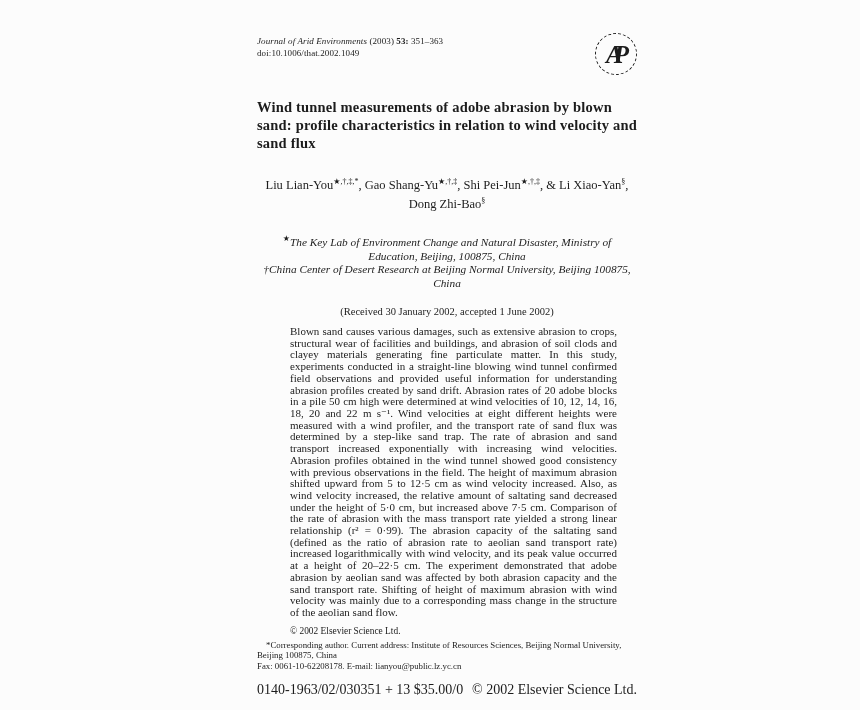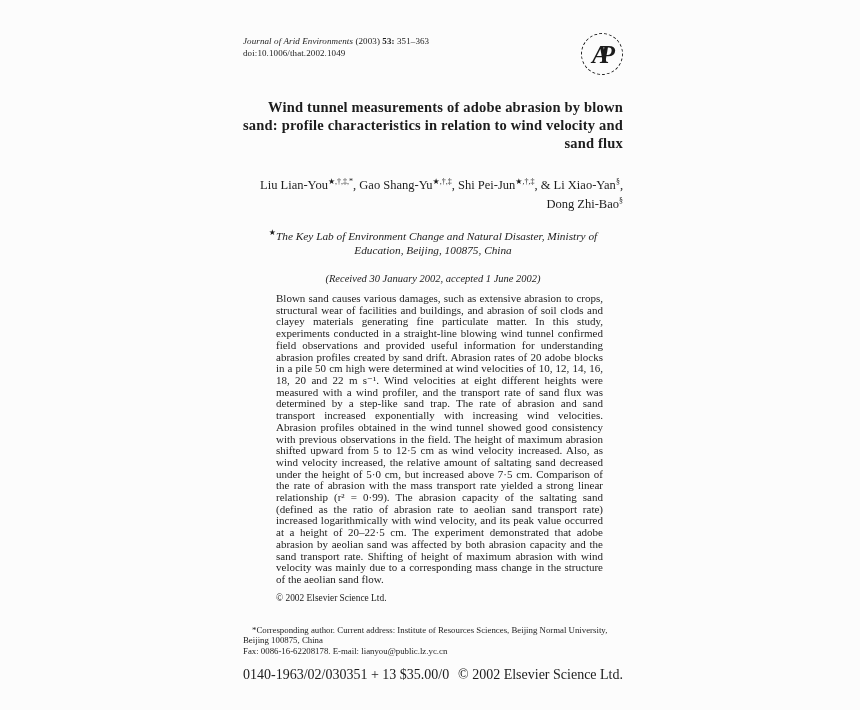--- a/index.html
+++ b/index.html
@@ -5,64 +5,64 @@
   * { margin:0; padding:0; box-sizing:border-box; }
   html,body { background:#fcfcfc; }
   .page {
     position:relative;
     width:860px; height:710px;
     background:#fcfcfc;
     font-family:"Liberation Serif","DejaVu Serif",serif;
     color:#1c1c1c;
     overflow:hidden;
   }
-  .content { position:absolute; left:243px; top:36px; width:380px; }
+  .content { position:absolute; left:257px; top:36px; width:380px; }
 
   
   .header { display:flex; justify-content:space-between; align-items:flex-start; }
   .journal-info { font-size:9px; line-height:11.5px; letter-spacing:0.1px; }
   .journal-name { font-style:italic; }
   .journal-vol { font-weight:bold; }
   .ap-logo {
     width:42px; height:42px; margin-top:-3px; margin-right:0px;
     border:1.5px dashed #222; border-radius:50%;
     display:flex; align-items:center; justify-content:center;
     transform:rotate(-8deg);
   }
   .ap-monogram {
     font-style:italic; font-weight:bold; font-size:25px;
     letter-spacing:-9px; padding-right:7px; transform:rotate(8deg);
     line-height:1;
   }
 
   
   .title {
-    margin-top:23px; text-align:right;
+    margin-top:23px; text-align:left;
     font-weight:bold; font-size:14.5px; line-height:18px;
     letter-spacing:0.2px;
   }
 
   
-  .authors { margin-top:22px; text-align:right; font-size:12.5px; line-height:16px; }
+  .authors { margin-top:22px; text-align:center; font-size:12.5px; line-height:16px; }
   .authors sup { font-size:8px; }
 
   
-  .affiliations { margin-top:14px; text-align:center; font-style:italic; font-size:11.3px; line-height:13.5px; }
+  .affiliations { margin-top:20px; text-align:center; font-style:italic; font-size:11.3px; line-height:13.5px; }
   .affiliation sup { font-size:8px; font-style:normal; }
 
   
-  .received { margin-top:16px; text-align:center; font-style:italic; font-size:10.5px; }
+  .received { margin-top:16px; text-align:center; font-size:10.5px; }
 
   
   .abstract-block { margin-top:9px; margin-left:33px; width:327px; }
   .abstract-text { font-size:11px; line-height:11.7px; text-align:justify; }
   .abstract-copyright { margin-top:7px; font-size:9.4px; }
 
   
-  .footnote { margin-top:22px; font-size:8.8px; line-height:10.5px; }
+  .footnote { margin-top:4px; font-size:8.8px; line-height:10.5px; }
   .footnote-line1 { text-indent:9px; }
 
   
   .footer { margin-top:11px; display:flex; justify-content:space-between; font-size:14px; }
 </style>
 </head>
 <body>
 
 <div class="page">
   <div class="content">
@@ -76,32 +76,33 @@
         <span class="ap-monogram">AP</span>
       </div>
     </div>
 
     <h1 class="title">Wind tunnel measurements of adobe abrasion by blown sand: profile characteristics in relation to wind velocity and sand flux</h1>
 
     <div class="authors"><span><span>Liu Lian-You</span><sup>★,†,‡,*</sup>, </span><span><span>Gao Shang-Yu</span><sup>★,†,‡</sup>, </span><span><span>Shi Pei-Jun</span><sup>★,†,‡</sup>, &amp; </span><span><span>Li Xiao-Yan</span><sup>§</sup>, </span><span><span>Dong Zhi-Bao</span><sup>§</sup></span></div>
 
     <div class="affiliations">
         <div class="affiliation"><sup>★</sup>The Key Lab of Environment Change and Natural Disaster, Ministry of Education, Beijing, 100875, China</div>
+        <div class="affiliation"><span>†</span>China Center of Desert Research at Beijing Normal University, Beijing 100875, China</div>
       </div>
 
     <div class="received">(Received 30 January 2002, accepted 1 June 2002)</div>
 
     <div class="abstract-block">
       <p class="abstract-text">Blown sand causes various damages, such as extensive abrasion to crops, structural wear of facilities and buildings, and abrasion of soil clods and clayey materials generating fine particulate matter. In this study, experiments conducted in a straight-line blowing wind tunnel confirmed field observations and provided useful information for understanding abrasion profiles created by sand drift. Abrasion rates of 20 adobe blocks in a pile 50 cm high were determined at wind velocities of 10, 12, 14, 16, 18, 20 and 22 m s⁻¹. Wind velocities at eight different heights were measured with a wind profiler, and the transport rate of sand flux was determined by a step-like sand trap. The rate of abrasion and sand transport increased exponentially with increasing wind velocities. Abrasion profiles obtained in the wind tunnel showed good consistency with previous observations in the field. The height of maximum abrasion shifted upward from 5 to 12·5 cm as wind velocity increased. Also, as wind velocity increased, the relative amount of saltating sand decreased under the height of 5·0 cm, but increased above 7·5 cm. Comparison of the rate of abrasion with the mass transport rate yielded a strong linear relationship (r² = 0·99). The abrasion capacity of the saltating sand (defined as the ratio of abrasion rate to aeolian sand transport rate) increased logarithmically with wind velocity, and its peak value occurred at a height of 20–22·5 cm. The experiment demonstrated that adobe abrasion by aeolian sand was affected by both abrasion capacity and the sand transport rate. Shifting of height of maximum abrasion with wind velocity was mainly due to a corresponding mass change in the structure of the aeolian sand flow.</p>
       <p class="abstract-copyright">© 2002 Elsevier Science Ltd.</p>
     </div>
 
     <div class="footnote">
       <p class="footnote-line1">*Corresponding author. Current address: Institute of Resources Sciences, Beijing Normal University, Beijing 100875, China</p>
-      <p class="footnote-line2">Fax: 0086-16-62208178. E-mail: lianyou@public.lz.yc.cn</p>
+      <p class="footnote-line2">Fax: 0061-10-62208178. E-mail: lianyou@public.lz.yc.cn</p>
     </div>
 
     <div class="footer">
       <span>0140-1963/02/030351 + 13 $35.00/0</span>
       <span>© 2002 Elsevier Science Ltd.</span>
     </div>
 
   </div>
 </div>
 

